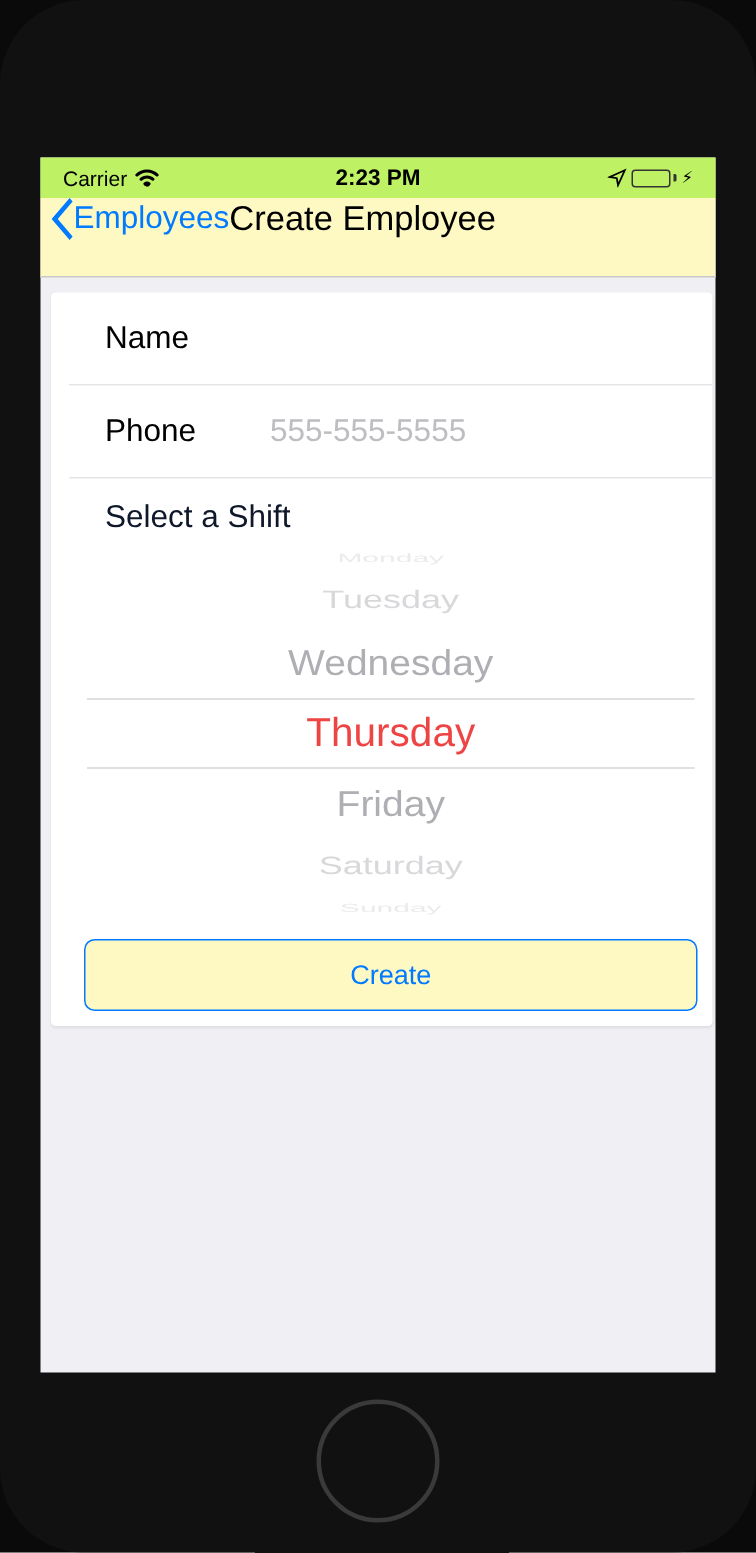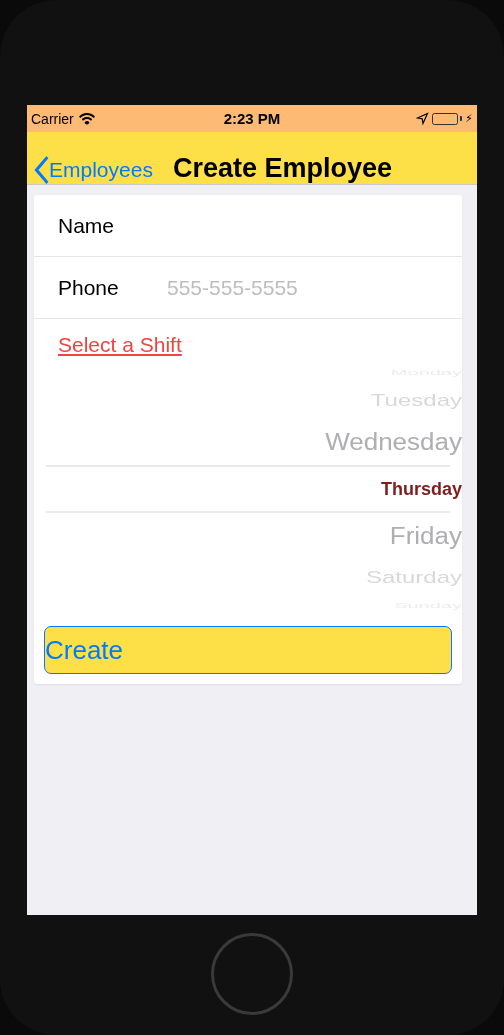--- a/index.html
+++ b/index.html
@@ -29,25 +29,25 @@
       left: 27px;
       right: 27px;
       bottom: 120px;
       background: #efeff4;
       display: flex;
       flex-direction: column;
     }
     
     .status-bar {
       height: 27px;
-      background: #fdba74;
+      background: #bef264;
       display: flex;
       align-items: center;
       justify-content: space-between;
-      padding: 0 4px;
+      padding: 0 15px;
       font-size: 14px;
       font-weight: 500;
       color: #000;
     }
     .status-left {
       display: flex;
       align-items: center;
       gap: 4px;
     }
     .status-center {
@@ -87,52 +87,53 @@
       width: 2px;
       height: 5px;
       background: #333;
       border-radius: 0 1px 1px 0;
     }
     .bolt { font-size: 11px; }
 
     
     .nav-bar {
       height: 53px;
-      background: #fde047;
+      background: #fef9c3;
       border-bottom: 1px solid #c7c7cc;
       display: flex;
-      align-items: flex-end;
+      align-items: flex-start;
       padding: 0 6px;
       position: relative;
     }
     .back-button {
       display: flex;
       align-items: center;
       color: #007aff;
       font-size: 21px;
       cursor: pointer;
     }
     .chevron-left {
       display: inline-flex;
       margin-right: -2px;
     }
     .nav-title {
-      font-size: 27px;
-      font-weight: 700;
+      font-size: 23px;
+      font-weight: 400;
       color: #000;
-      margin-left: 20px;
+      margin-left: 0;
     }
 
     
     .card {
-      margin: 10px 15px 0 7px;
+      margin: 10px 2px 0 7px;
       background: #fff;
       border-radius: 3px;
       box-shadow: 0 1px 2px rgba(0,0,0,0.08);
       overflow: hidden;
+      padding-left: 12px;
     }
     .row {
       display: flex;
       align-items: center;
       height: 62px;
       padding: 0 24px;
       border-bottom: 1px solid #e5e5e8;
     }
     .row-label {
       width: 142px;
@@ -145,23 +146,22 @@
       outline: none;
       font-size: 21px;
       color: #000;
       background: transparent;
     }
     .row-input::placeholder {
       color: #bdbdc2;
     }
     .section-label {
       font-size: 21px;
-      color: #ef4444;
+      color: #0f172a;
       padding: 14px 24px 4px 24px;
-      text-decoration: underline;
     }
 
     
     .picker {
       height: 255px;
       position: relative;
       overflow: hidden;
     }
     .picker-lines {
       position: absolute;
@@ -172,35 +172,34 @@
       height: 47px;
       border-top: 1px solid #d6d6da;
       border-bottom: 1px solid #d6d6da;
       pointer-events: none;
     }
     .picker-track {
       position: absolute;
       width: 100%;
       display: flex;
       flex-direction: column;
-      align-items: flex-end;
+      align-items: center;
       top: 50%;
       transform: translateY(-50%);
     }
     .picker-item {
       height: 47px;
       line-height: 47px;
       font-size: 26px;
       color: #c8c8cc;
       transition: all 0.1s;
     }
     .picker-item.sel {
-      color: #7f1d1d;
-      font-size: 18px;
-      font-weight: bold;
+      color: #ef4444;
+      font-size: 27px;
     }
     .picker-item.adj {
       color: #aeaeb3;
       font-size: 26px;
       transform: scaleY(0.92);
     }
     .picker-item.far {
       color: #cfcfd3;
       font-size: 24px;
       transform: scaleY(0.7);
@@ -218,23 +217,24 @@
     }
 
     
     .create-btn {
       margin: 10px;
       height: 48px;
       border: 1.5px solid #007aff;
       border-radius: 7px;
       display: flex;
       align-items: center;
+      justify-content: center;
       color: #007aff;
-      font-size: 26px;
-      background: #fde047;
+      font-size: 18px;
+      background: #fef9c3;
       cursor: pointer;
     }
 
     
     .home-button {
       position: absolute;
       bottom: 20px;
       left: 50%;
       transform: translateX(-50%);
       width: 82px;

